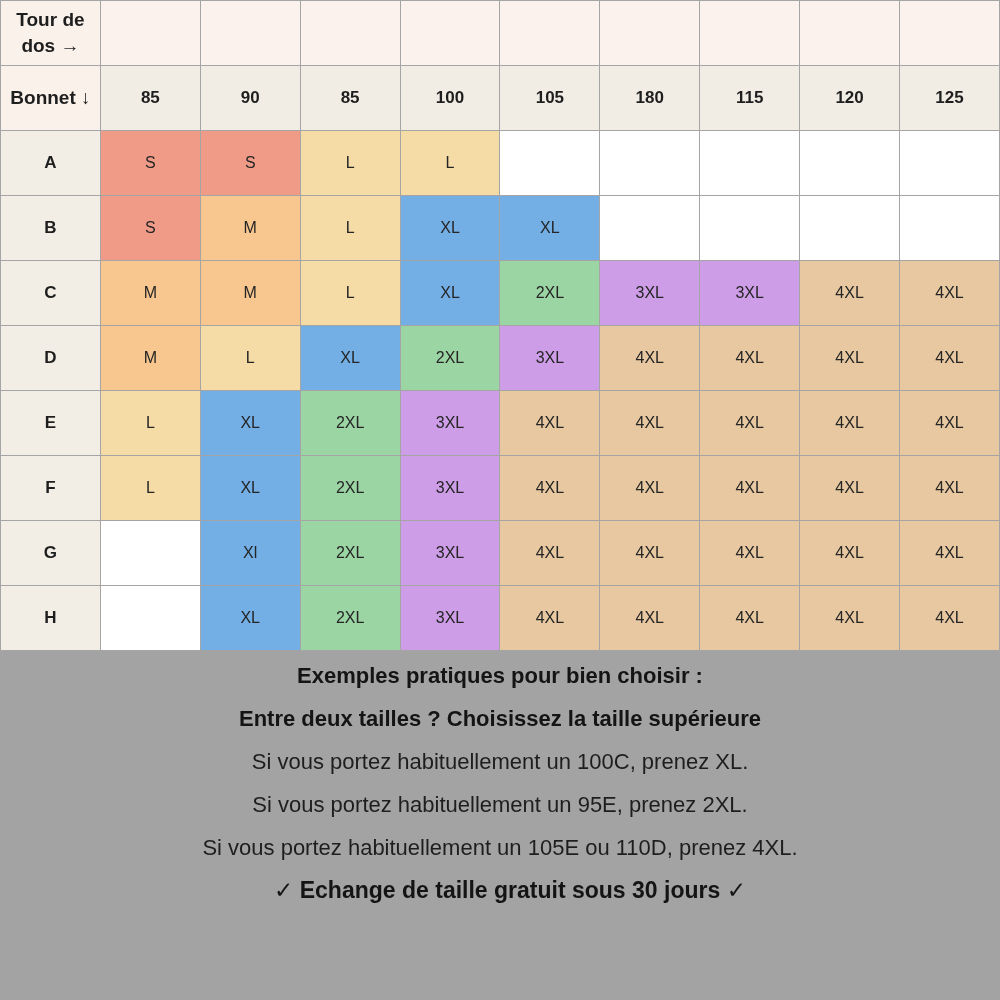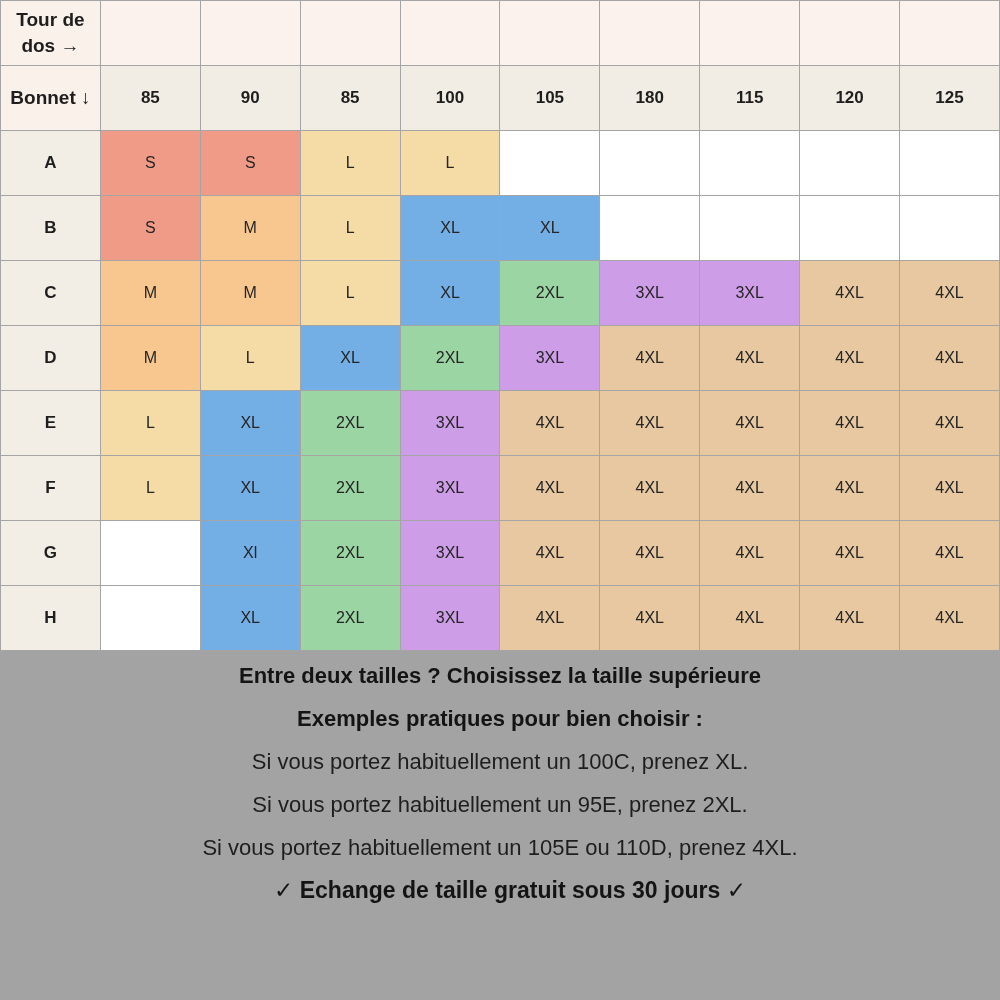--- a/index.html
+++ b/index.html
@@ -202,22 +202,22 @@
           <td class="size-cell" style="background: rgb(231, 200, 160);">4XL</td>
           <td class="size-cell" style="background: rgb(231, 200, 160);">4XL</td>
           <td class="size-cell" style="background: rgb(231, 200, 160);">4XL</td>
           <td class="size-cell" style="background: rgb(231, 200, 160);">4XL</td>
           <td class="size-cell" style="background: rgb(231, 200, 160);">4XL</td>
         </tr>
       </tbody>
   </table>
 
   <div class="notes">
+    <p class="note-line bold">Exemples pratiques pour bien choisir :</p>
     <p class="note-line bold">Entre deux tailles ? Choisissez la taille supérieure</p>
-    <p class="note-line bold">Exemples pratiques pour bien choisir :</p>
     <div>
         <p class="note-line">Si vous portez habituellement un 100C, prenez XL.</p>
         <p class="note-line">Si vous portez habituellement un 95E, prenez 2XL.</p>
         <p class="note-line">Si vous portez habituellement un 105E ou 110D, prenez 4XL.</p>
       </div>
     <p class="note-line footer">✓ Echange de taille gratuit sous 30 jours ✓</p>
   </div>
 
 </div>
 

